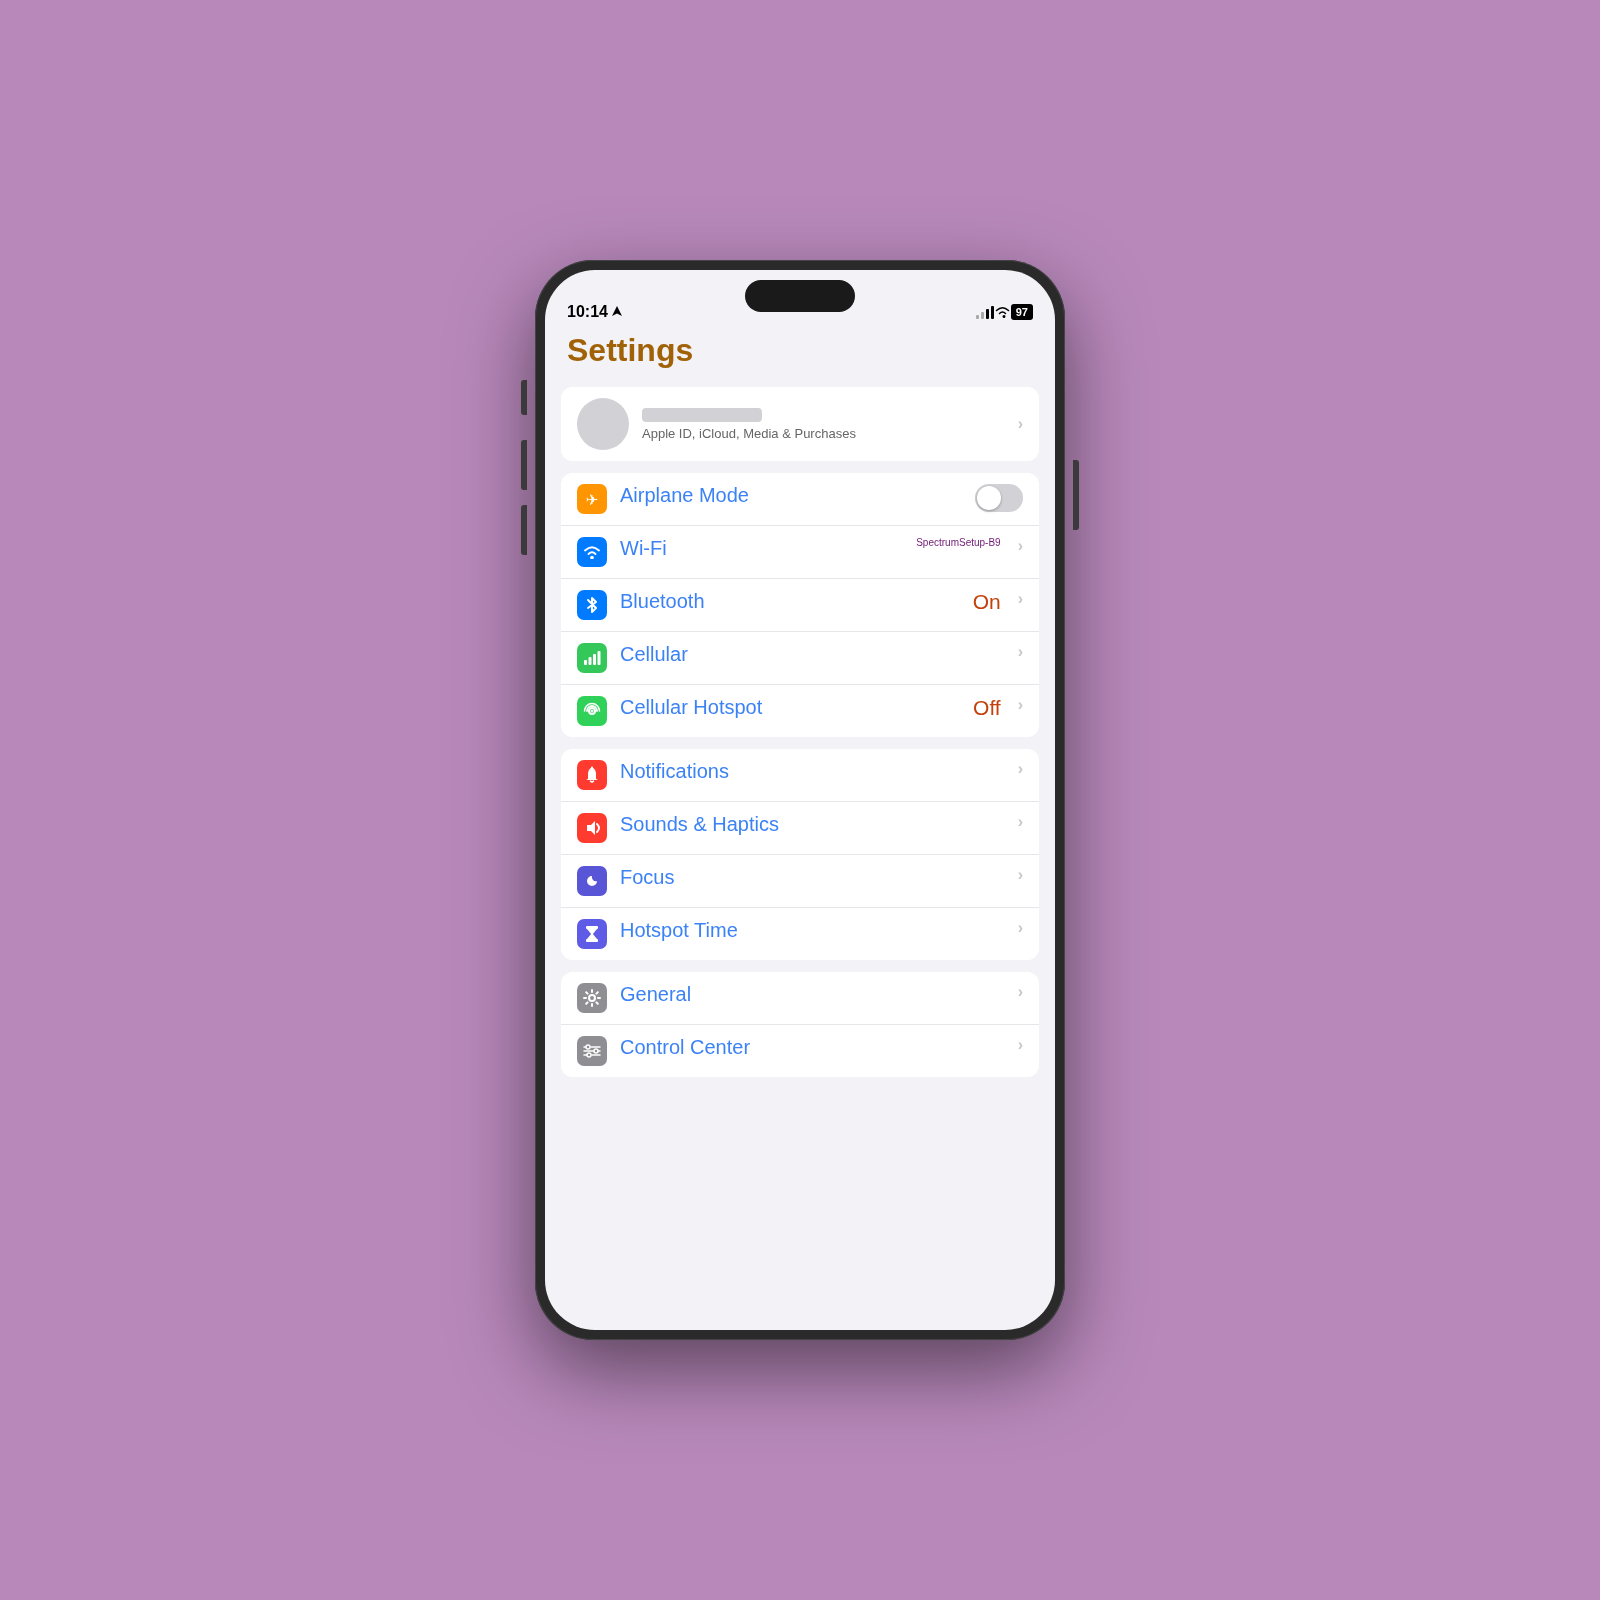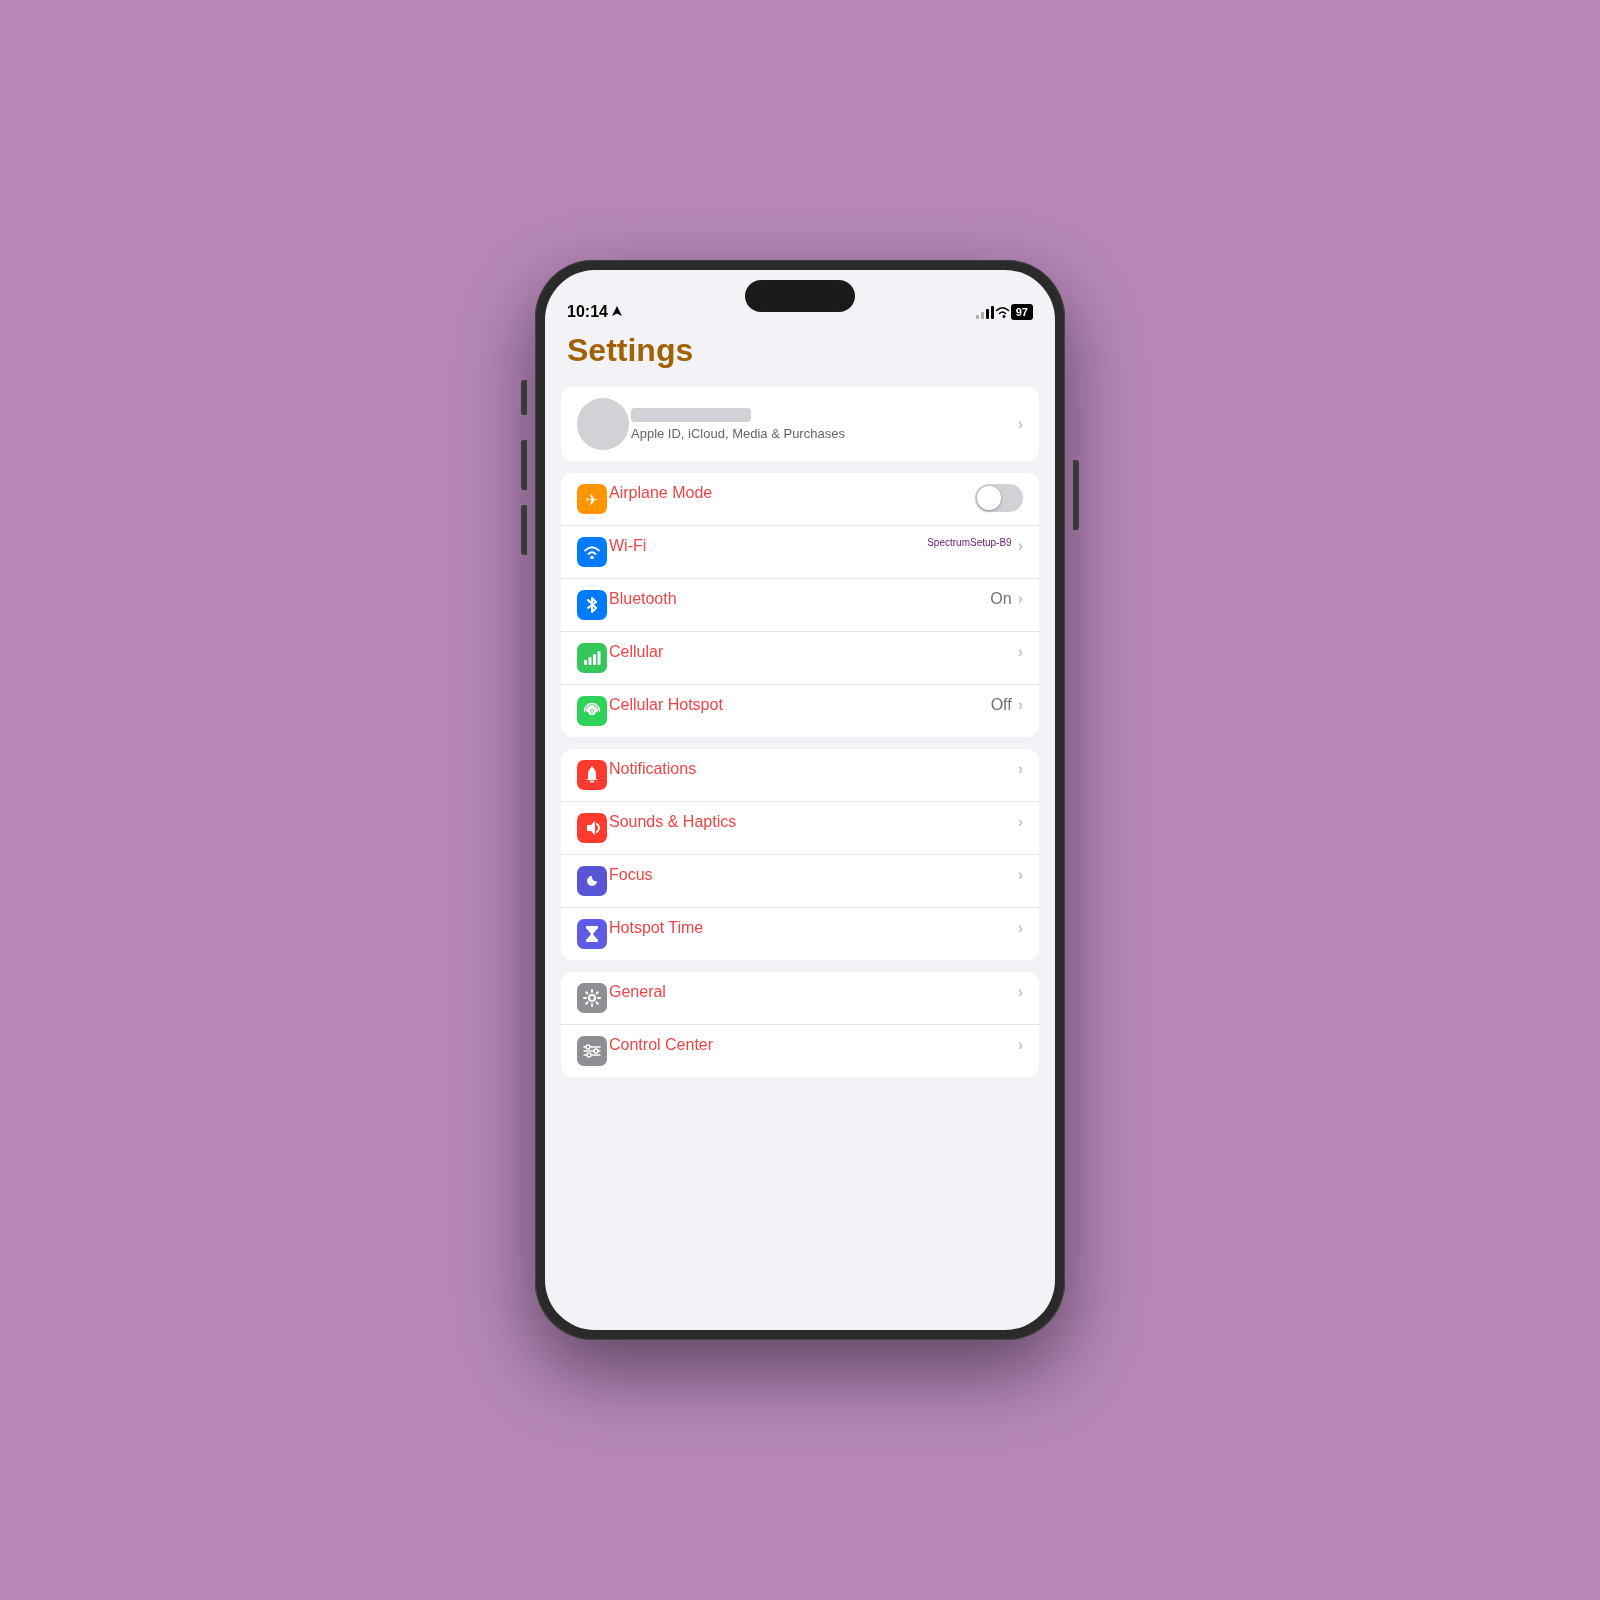--- a/index.html
+++ b/index.html
@@ -173,21 +173,21 @@
     .chevron {
       color: #c7c7cc;
       font-size: 16px;
       font-weight: 600;
     }
 
     
     .settings-row {
       display: flex;
       padding: 11px 16px;
-      gap: 2px;
+      gap: 13px;
       position: relative;
       background: #fff;
     }
 
     .settings-row + .settings-row {
       border-top: 0.5px solid #e5e5ea;
     }
 
     .row-icon {
       width: 30px;
@@ -195,27 +195,27 @@
       border-radius: 7px;
       display: flex;
       align-items: center;
       justify-content: center;
       flex-shrink: 0;
       font-size: 16px;
     }
 
     .row-label {
       flex: 1;
-      font-size: 16px;
-      color: #ef4444;
+      font-size: 20px;
+      color: #3b82f6;
     }
 
     .row-value {
-      font-size: 16px;
-      color: #737373;
+      font-size: 21px;
+      color: #c2410c;
       margin-right: 4px;
     }
 
     
     .toggle {
       width: 48px;
       height: 28px;
       background: #d1d1d6;
       border-radius: 14px;
       position: relative;

